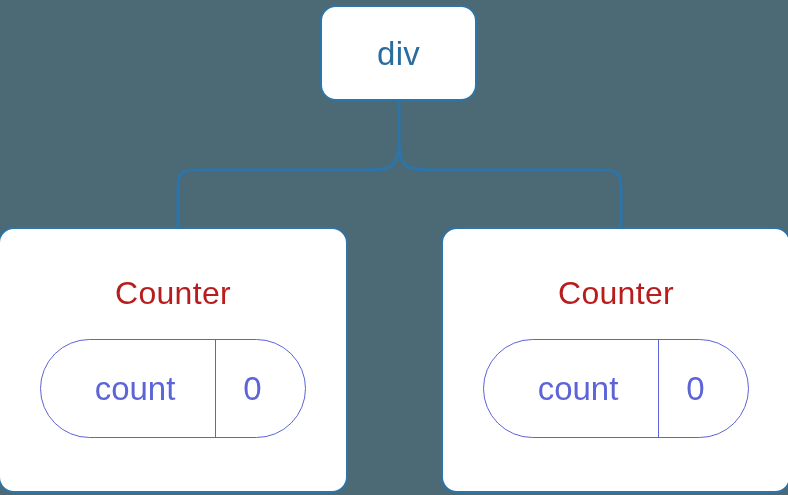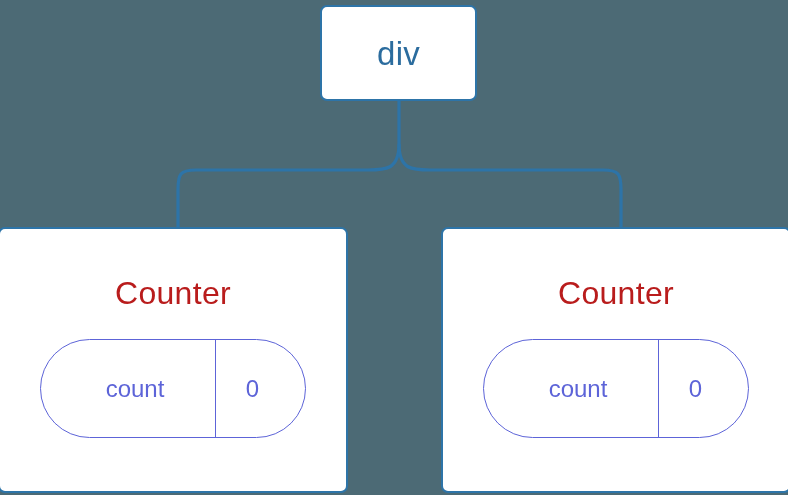--- a/index.html
+++ b/index.html
@@ -28,21 +28,21 @@
     height: 495px;
     z-index: 1;
   }
 
   
   .node {
     position: absolute;
     box-sizing: border-box;
     background: #ffffff;
     border: 2px solid #2d74a8;
-    border-radius: 7px;
+    border-radius: 16px;
     z-index: 2;
     display: flex;
     flex-direction: column;
     align-items: center;
   }
 
   .node-root {
     left: 320px;
     top: 5px;
     width: 157px;
@@ -95,21 +95,21 @@
   }
   .pill-value {
     flex: 1 1 auto;
     display: flex;
     align-items: center;
     justify-content: center;
     padding-right: 16px;
     box-sizing: border-box;
   }
   .pill-key span, .pill-value span {
-    font-size: 24px;
+    font-size: 33px;
     color: #5d64d8;
     line-height: 1;
   }
 </style>
 </head>
 <body>
 
 <div id="stage">
 
   <svg id="connectors" viewBox="0 0 788 495" width="788" height="495" fill="none">

